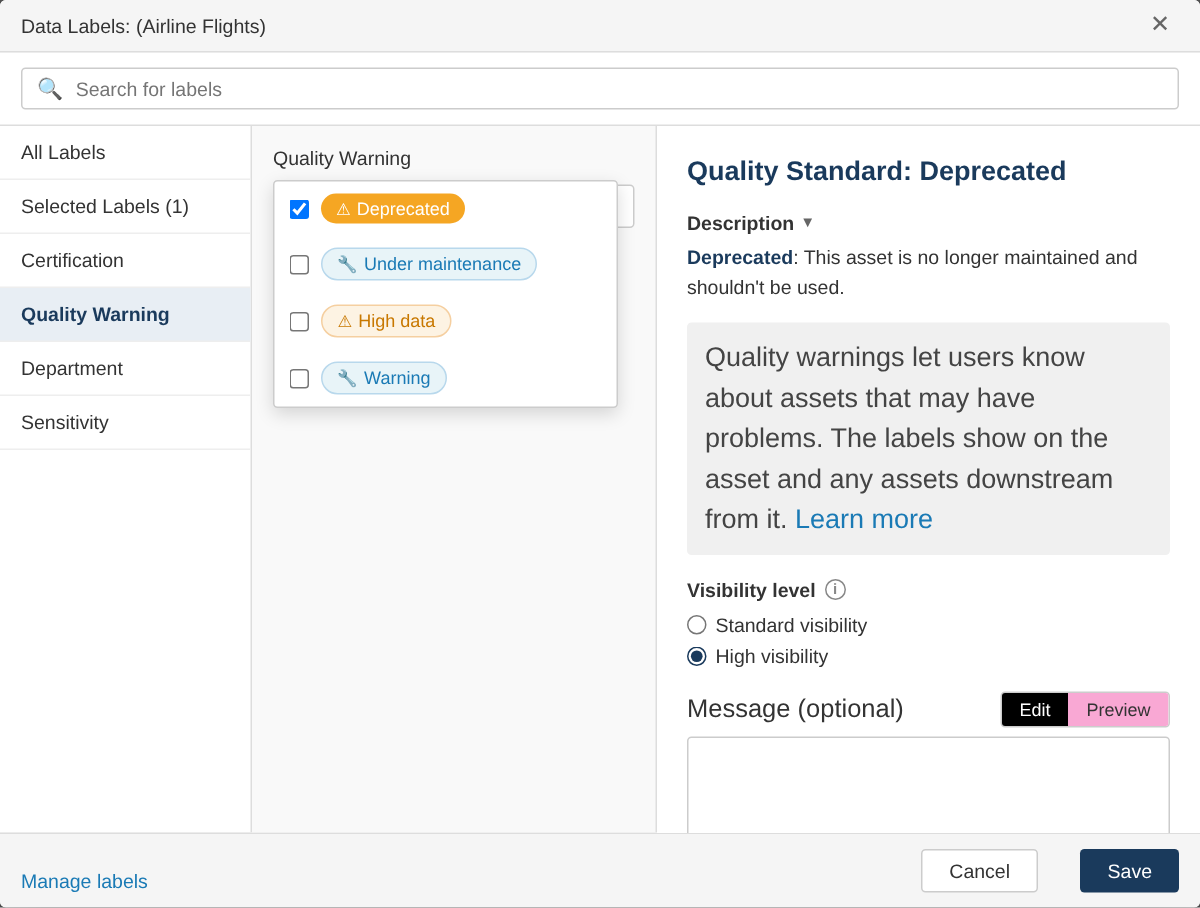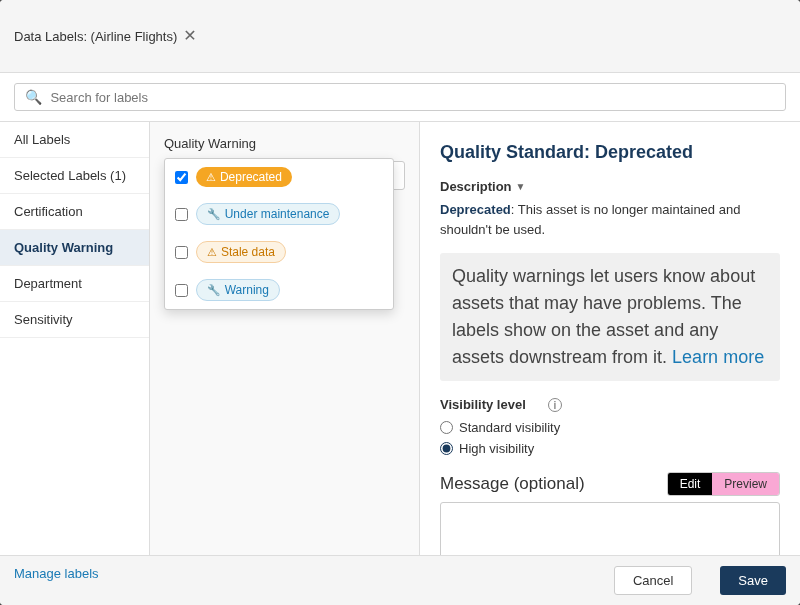--- a/index.html
+++ b/index.html
@@ -12,24 +12,24 @@
       border-radius: 4px;
       box-shadow: 0 8px 32px rgba(0,0,0,0.4);
       display: flex;
       flex-direction: column;
       overflow: hidden;
     }
     
     .dialog-titlebar {
       background: #f5f5f5;
       border-bottom: 1px solid #ddd;
-      padding: 26px 14px;
-      display: flex;
-      align-items: center;
-      justify-content: flex-start;
+      padding: 7px 14px;
+      display: flex;
+      align-items: center;
+      justify-content: space-between;
       flex-shrink: 0;
     }
     
     .dialog-title {
       font-size: 13px;
       color: #333;
       font-weight: 400;
     }
     
     .close-btn {
@@ -72,21 +72,21 @@
       background: transparent;
     }
     
     .dialog-body {
       display: flex;
       flex: 1;
       overflow: hidden;
     }
     
     .sidebar {
-      width: 150px;
+      width: 168px;
       border-right: 1px solid #ddd;
       flex-shrink: 0;
       background: #fff;
     }
     
     .sidebar-item {
       padding: 10px 14px;
       font-size: 13px;
       color: #333;
       cursor: pointer;
@@ -241,22 +241,22 @@
       text-decoration: none;
       font-weight: 500;
     }
     
     .visibility-section {
       margin-bottom: 16px;
     }
     
     .visibility-label {
       display: flex;
-      align-items: flex-end;
-      gap: 22px;
+      align-items: flex-start;
+      gap: 6px;
       font-weight: 600;
       color: #333;
       margin-bottom: 8px;
       font-size: 13px;
     }
     
     .info-icon {
       display: inline-flex;
       align-items: center;
       justify-content: center;
@@ -327,21 +327,21 @@
       padding: 8px;
       font-size: 13px;
       resize: vertical;
       outline: none;
     }
     
     .dialog-footer {
       border-top: 1px solid #ddd;
       padding: 10px 14px;
       display: flex;
-      align-items: flex-start;
+      align-items: flex-end;
       justify-content: space-between;
       background: #f5f5f5;
       flex-shrink: 0;
     }
     
     .manage-labels-link {
       color: #1a7ab5;
       text-decoration: none;
       font-size: 13px;
       font-weight: 500;
@@ -441,21 +441,21 @@
             <span class="badge badge-maintenance">
               <span class="badge-icon">🔧</span>
               <span>Under maintenance</span>
             </span>
           </div>
 
           <div class="dropdown-item">
             <input type="checkbox" style="">
             <span class="badge badge-stale">
               <span class="badge-icon">⚠</span>
-              <span>Stale data</span>
+              <span>High data</span>
             </span>
           </div>
 
           <div class="dropdown-item">
             <input type="checkbox" style="">
             <span class="badge badge-warning">
               <span class="badge-icon">🔧</span>
               <span>Warning</span>
             </span>
           </div>

